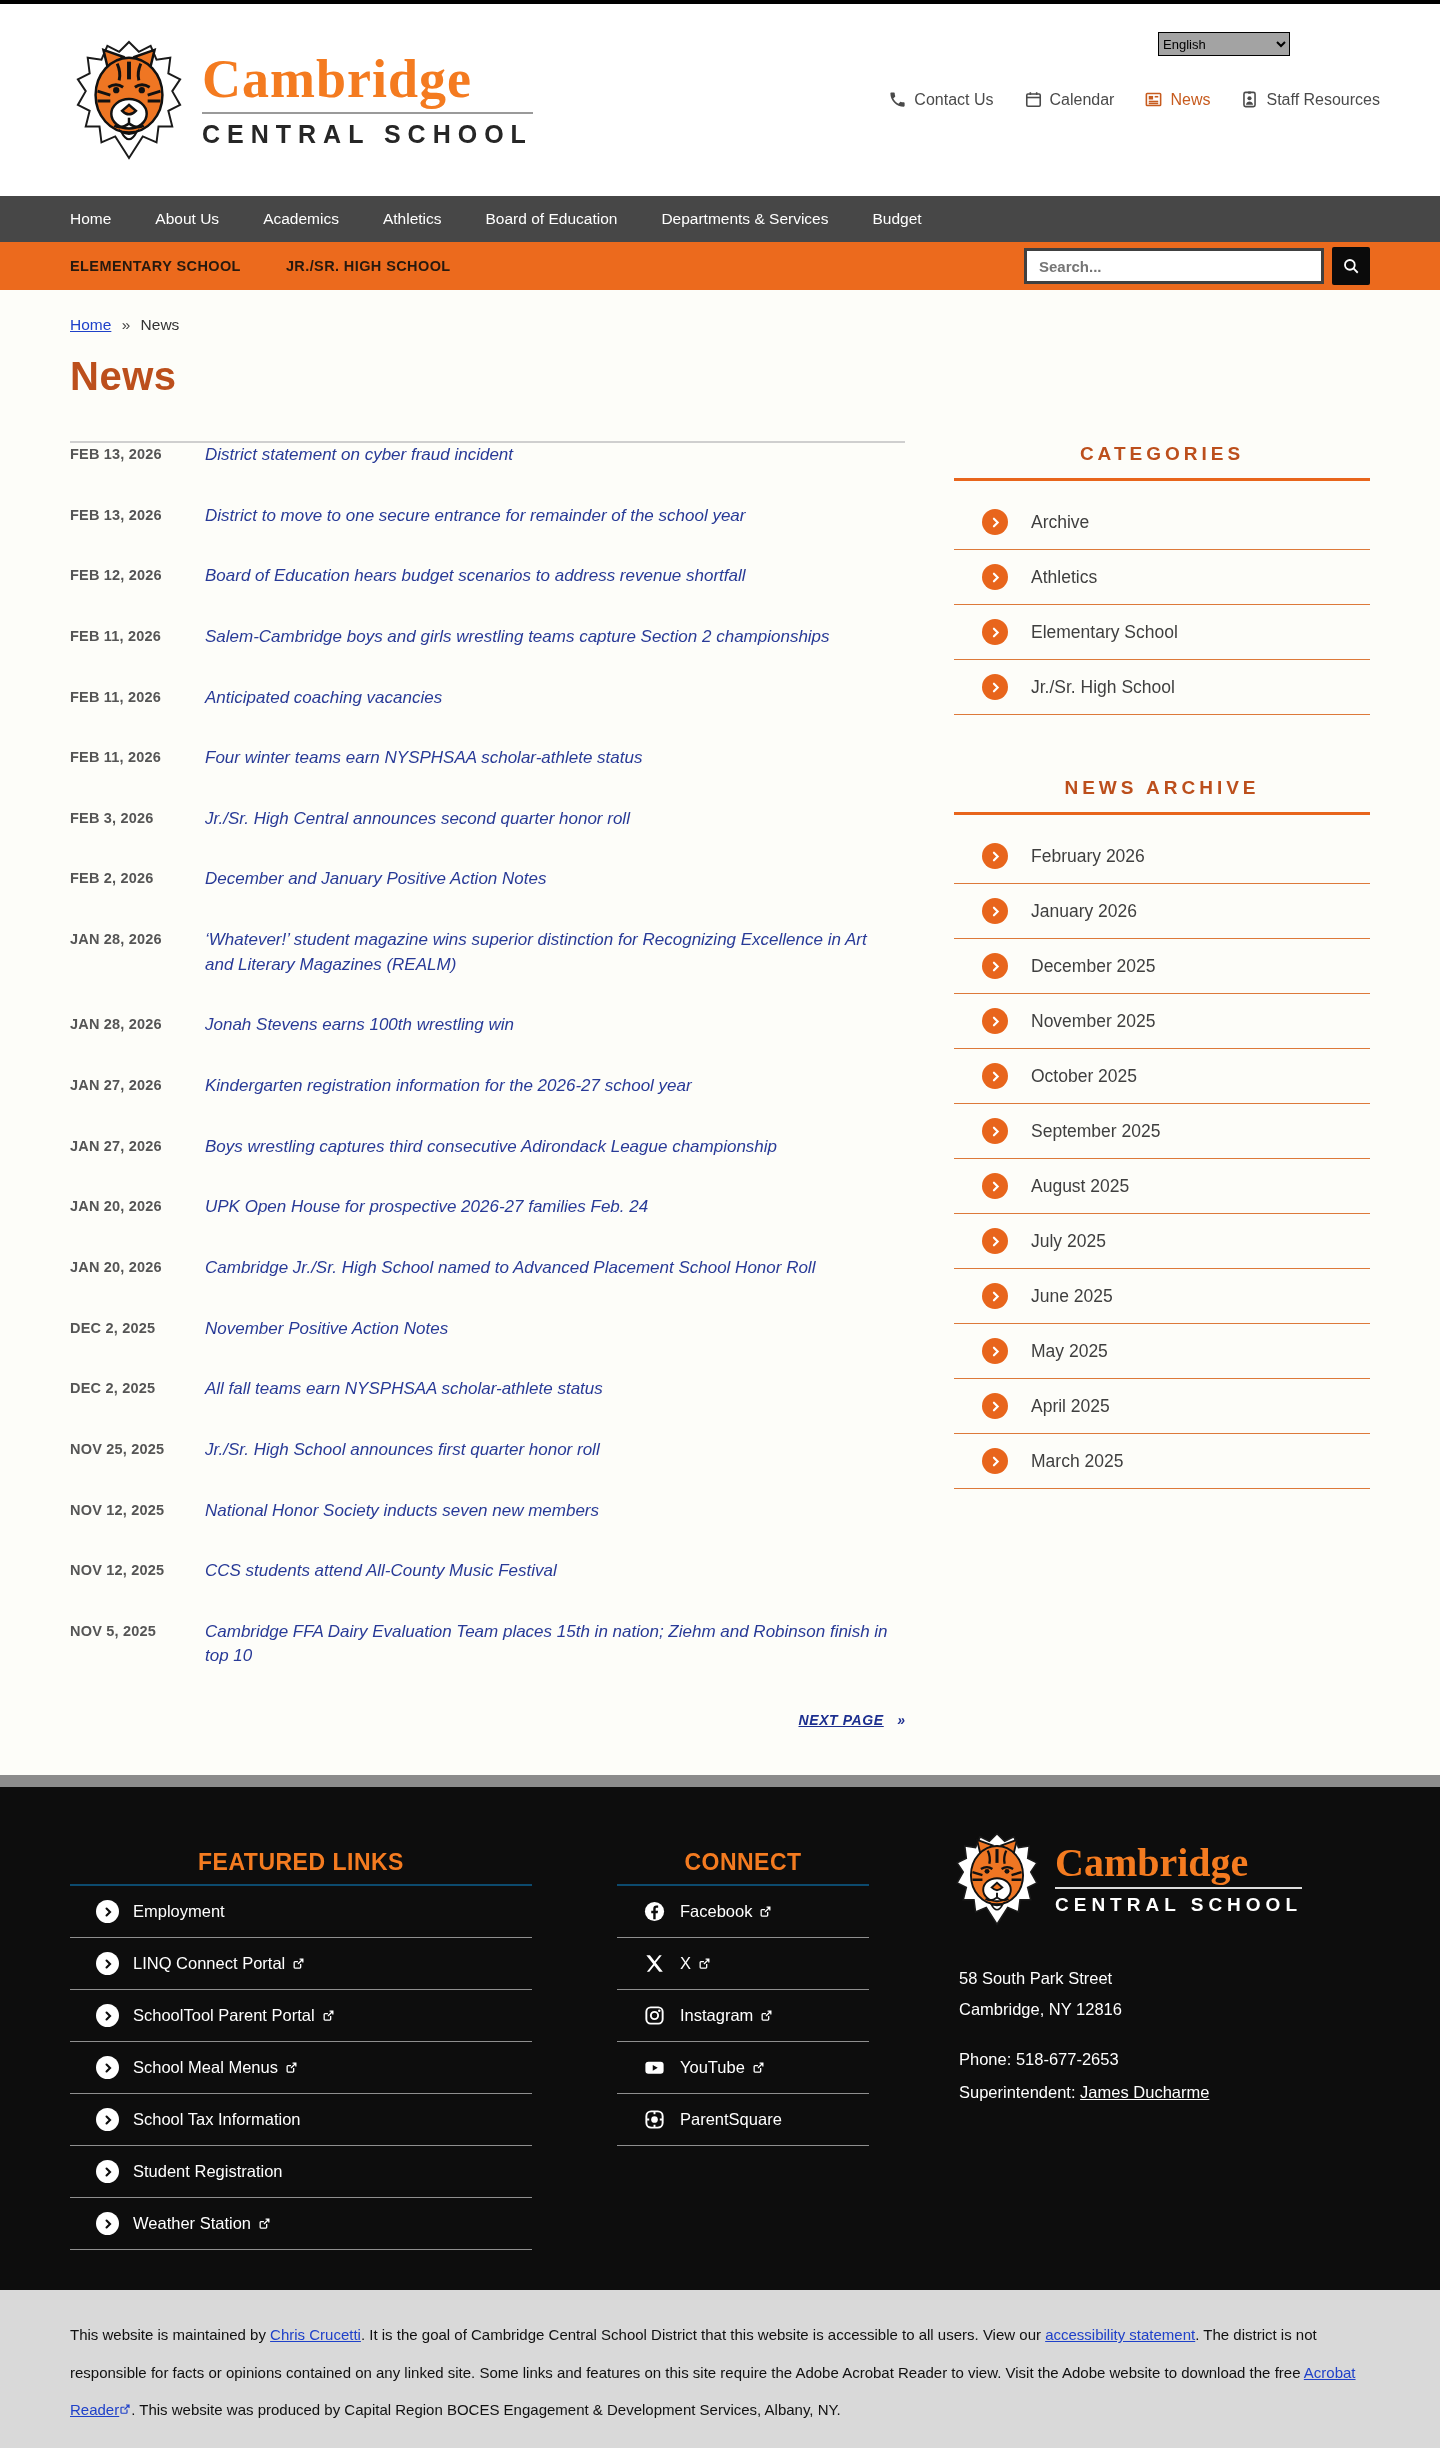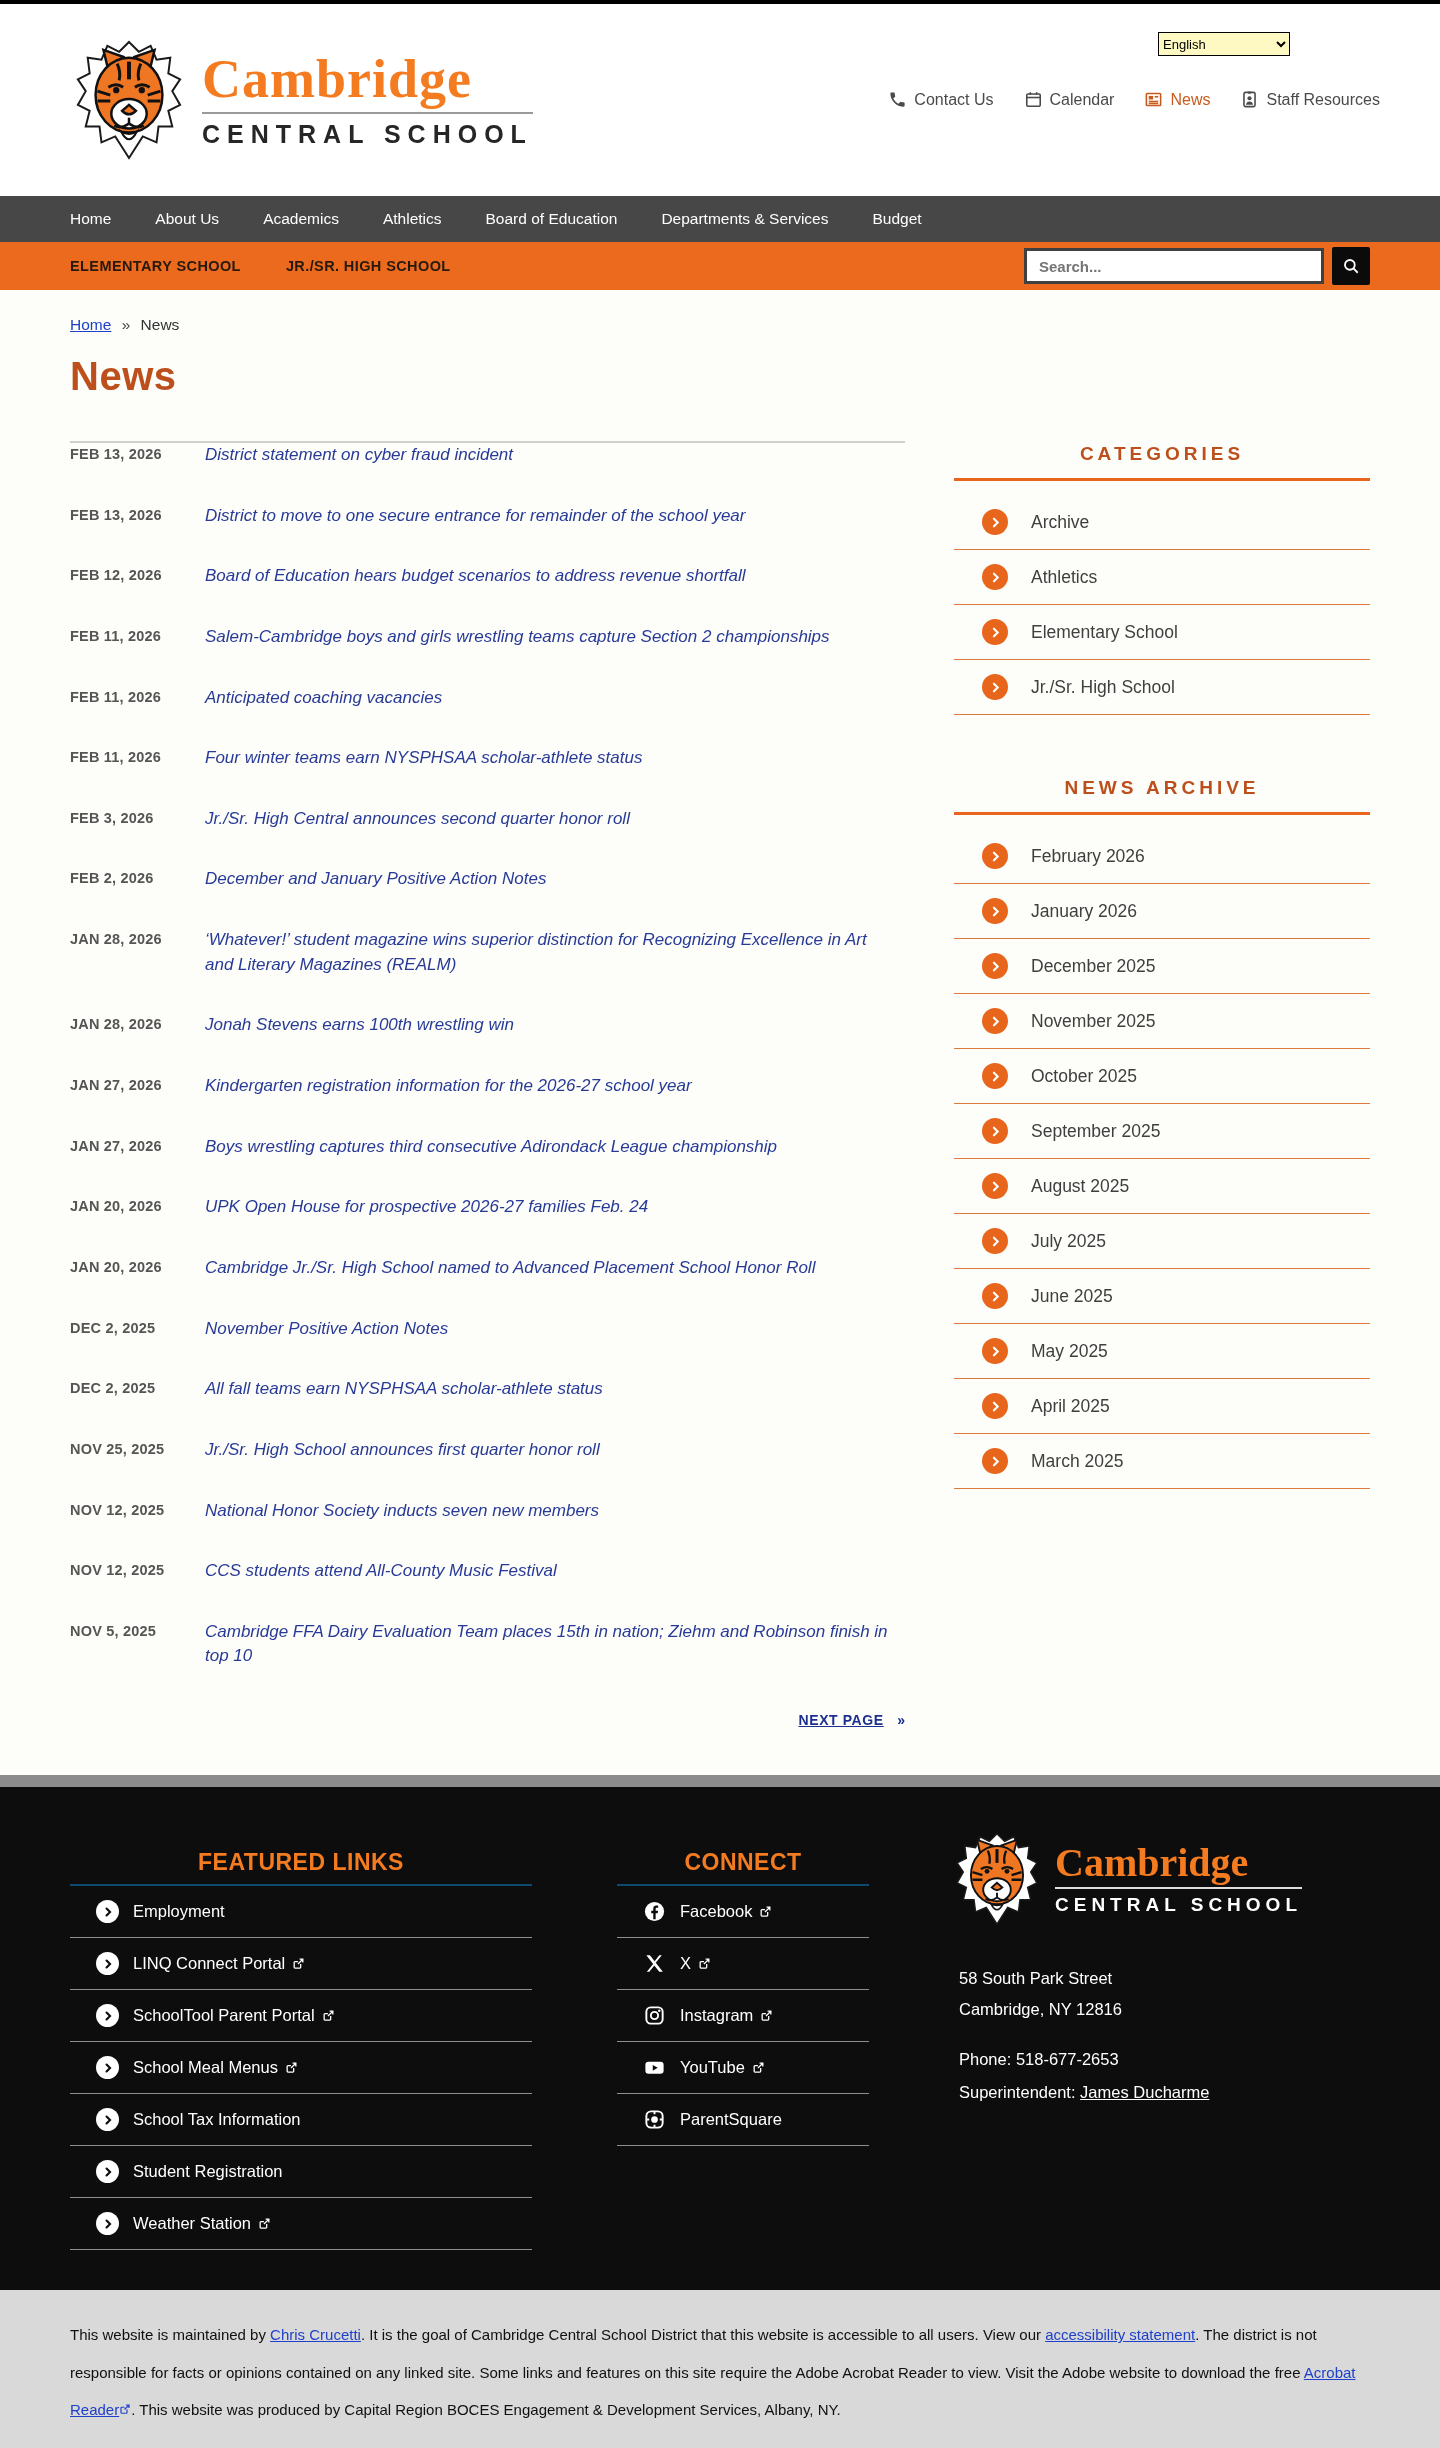--- a/index.html
+++ b/index.html
@@ -15,21 +15,21 @@
 
   .top-strip{height:4px; background:#000;}
 
   
   .site-header{background:#fff; height:192px; position:relative; padding:0 70px; display:flex; align-items:center;}
   .brand{display:flex; align-items:center; gap:14px;}
   .brand-text .brand-line1{font-family:"Liberation Serif", serif; font-weight:bold; font-size:54px; color:var(--orange-bright); line-height:1.05; letter-spacing:1px;}
   .brand-text .brand-rule{border-top:2px solid #9a9a9a; margin:4px 0 6px;}
   .brand-text .brand-line2{font-size:25px; font-weight:bold; letter-spacing:7px; color:#262626;}
   .lang-wrap{position:absolute; top:28px; right:150px;}
-  .lang-wrap select{width:132px; height:24px; font-size:13px; border:1px solid #000; background:#fef9c3;}
+  .lang-wrap select{width:132px; height:24px; font-size:13px; border:1px solid #000; background:#a3a3a3;}
   .quick-links{position:absolute; top:86px; right:60px; display:flex; gap:30px; align-items:center; font-size:16px; color:#4a4a4a;}
   .quick-link{display:flex; align-items:center; gap:7px;}
   .quick-link.active{color:#c75b1e;}
   .qicon{width:19px; height:19px;}
 
   
   .main-nav{background:var(--nav-gray); height:46px; display:flex; align-items:center; padding:0 70px;}
   .main-nav ul{display:flex; gap:44px;}
   .main-nav a{color:#fff; font-size:15.5px;}
   .school-bar{background:#ec6a1d; height:48px; display:flex; align-items:center; padding:0 70px;}
@@ -44,21 +44,21 @@
   .breadcrumb a{color:var(--link-blue); text-decoration:underline;}
   .breadcrumb .sep{margin:0 6px; color:#444;}
   .page-title{color:var(--rust); font-size:40px; font-weight:bold; margin-top:20px; letter-spacing:.5px;}
   .columns{display:flex; align-items:flex-start;}
   .main-col{width:835px;}
   .news-list{border-top:2px solid #cfcfcf; margin-top:42px; }
   .news-row{display:flex; margin-bottom:36px;}
   .news-date{width:135px; flex-shrink:0; color:#555; font-size:14.5px; font-weight:bold; letter-spacing:.2px; padding-top:3px;}
   .news-title a{color:var(--navy); font-size:17px; line-height:1.45;}
   .news-title{max-width:690px;font-style:italic;}
-  .next-page{text-align:right; padding:6px 0 10px;}
+  .next-page{text-align:right; padding:6px 0 10px;font-style:italic;}
   .next-page a{color:#1d2f8f; font-weight:bold; font-size:14px; letter-spacing:.6px; text-decoration:underline;}
   .next-page .arrow{color:#1d2f8f; font-size:14px; margin-left:9px; font-weight:bold;}
 
   
   .side-col{width:416px; margin-left:49px; padding-top:44px;}
   .side-block + .side-block{margin-top:62px;}
   .side-title{color:var(--rust); text-align:center; font-weight:bold; font-size:19px; letter-spacing:4px; padding-bottom:13px; border-bottom:3px solid var(--orange);}
   .side-list li{display:flex; align-items:center; gap:23px; padding:14px 0 14px 28px; border-bottom:1px solid #dd793a;}
   .side-list li:first-of-type{margin-top:14px;}
   .side-list a{color:#3f3f3f; font-size:17.5px;}

